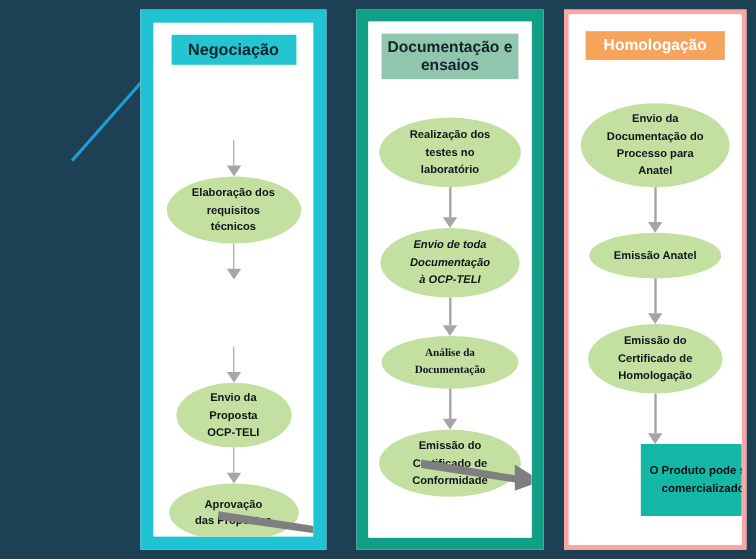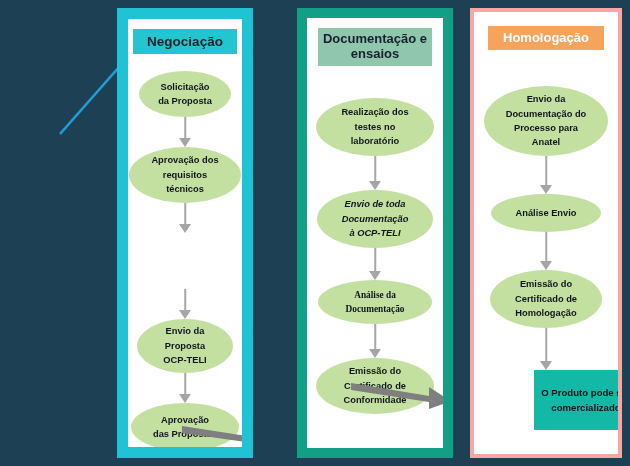--- a/index.html
+++ b/index.html
@@ -53,21 +53,21 @@
     background: #ffffff;
   }
   .panel-inner {
     position: absolute;
     inset: 0;
     background: #ffffff;
     overflow: hidden;
   }
   #panel-negociacao {
     left: 117px;
-    width: 136px;
+    width: 155px;
     border: 11px solid #1fc3d4;
     padding: 3px;
     text-decoration: underline;
   }
   #panel-documentacao {
     left: 297px;
     width: 156px;
     border: 10px solid #11a085;
     padding: 3px;
   }
@@ -212,29 +212,27 @@
       </marker>
     </defs>
     <line x1="60" y1="134" x2="142" y2="41" stroke="#1f9fd8" stroke-width="2.6" marker-end="url(#blueHead)"></line>
   </svg>
 
   <div class="panel" id="panel-negociacao">
     <div class="panel-inner">
 
       <div class="header-chip" id="header-negociacao">Negociação</div>
 
-      <div class="node" style="top:52px; width:92px; height:46px;">Solicitação
-da Proposta</div>
 
       <div class="connector" style="top:98px; height:30px;">
         <div class="stem" style="height:21px;"></div>
           <div class="head"></div>
       </div>
 
-      <div class="node" style="top:128px; width:112px; height:56px;">Aprovação dos
+      <div class="node" style="top:128px; width:112px; height:56px;">Elaboração dos
 requisitos
 técnicos</div>
 
       <div class="connector" style="top:184px; height:30px;">
         <div class="stem" style="height:21px;"></div>
           <div class="head"></div>
       </div>
 
 
       <div class="connector" style="top:270px; height:30px;">
@@ -316,21 +314,21 @@
       <div class="node" style="top:74px; width:124px; height:70px;">Envio da
 Documentação do
 Processo para
 Anatel</div>
 
       <div class="connector" style="top:144px; height:38px;">
         <div class="stem" style="height:29px;"></div>
           <div class="head"></div>
       </div>
 
-      <div class="node" style="top:182px; width:110px; height:38px;">Análise Envio</div>
+      <div class="node" style="top:182px; width:110px; height:38px;">Emissão Anatel</div>
 
       <div class="connector" style="top:220px; height:38px;">
         <div class="stem" style="height:29px;"></div>
           <div class="head"></div>
       </div>
 
       <div class="node" style="top:258px; width:112px; height:58px;">Emissão do
 Certificado de
 Homologação</div>
 

